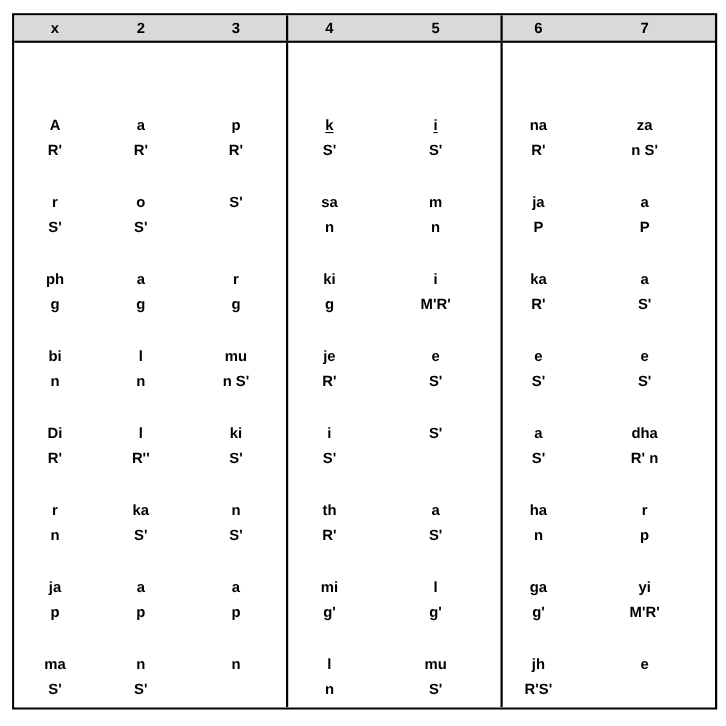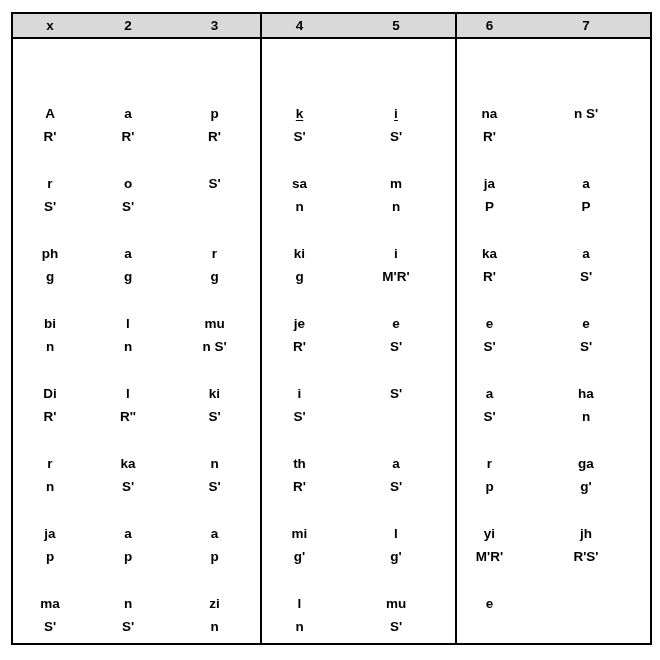--- a/index.html
+++ b/index.html
@@ -137,21 +137,20 @@
         </div>
         <div class="cell">
           <div class="syl">ma</div>
           <div class="note">S'</div>
         </div>
         <div class="cell">
           <div class="syl">n</div>
           <div class="note">S'</div>
         </div>
         <div class="cell">
-          <div class="syl">zi</div>
           <div class="note">n</div>
         </div>
       </div>
     <div class="group g2 body-group">
         <div class="cell">
           <div class="syl u">k</div>
           <div class="note">S'</div>
         </div>
         <div class="cell">
           <div class="syl u">i</div>
@@ -212,20 +211,21 @@
           <div class="syl">mu</div>
           <div class="note">S'</div>
         </div>
       </div>
     <div class="group g3 body-group">
         <div class="cell">
           <div class="syl">na</div>
           <div class="note">R'</div>
         </div>
         <div class="cell">
+          <div class="syl">za</div>
           <div class="note">n S'</div>
         </div>
         <div class="cell">
           <div class="syl">ja</div>
           <div class="note">P</div>
         </div>
         <div class="cell">
           <div class="syl">a</div>
           <div class="note">P</div>
         </div>
@@ -241,20 +241,24 @@
           <div class="syl">e</div>
           <div class="note">S'</div>
         </div>
         <div class="cell">
           <div class="syl">e</div>
           <div class="note">S'</div>
         </div>
         <div class="cell">
           <div class="syl">a</div>
           <div class="note">S'</div>
+        </div>
+        <div class="cell">
+          <div class="syl">dha</div>
+          <div class="note">R' n</div>
         </div>
         <div class="cell">
           <div class="syl">ha</div>
           <div class="note">n</div>
         </div>
         <div class="cell">
           <div class="syl">r</div>
           <div class="note">p</div>
         </div>
         <div class="cell">

